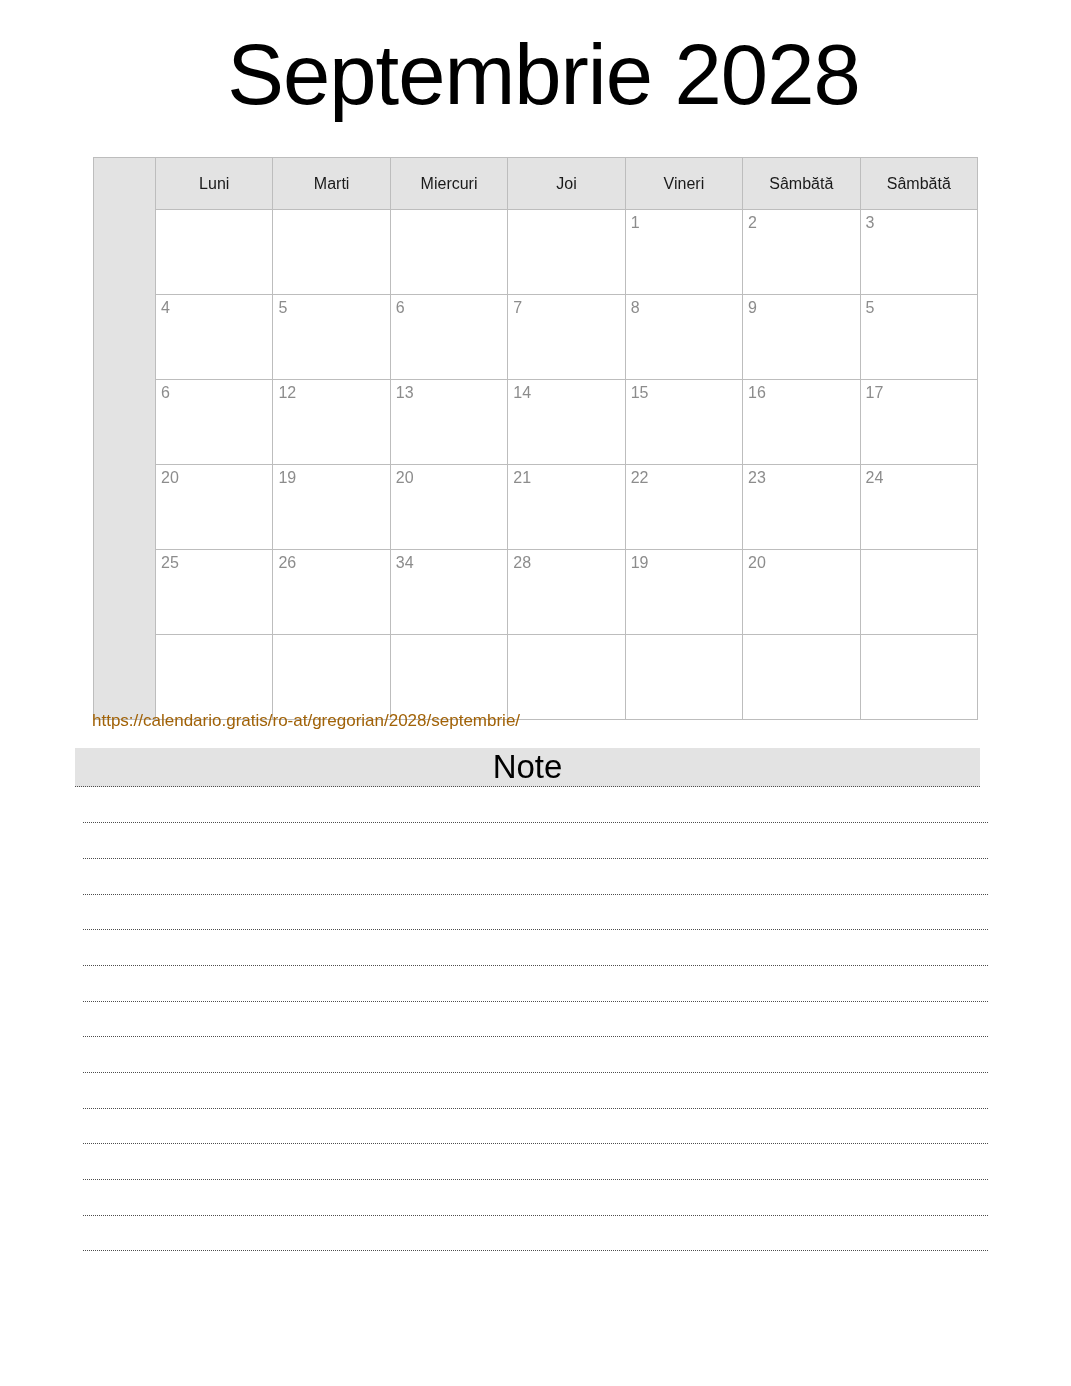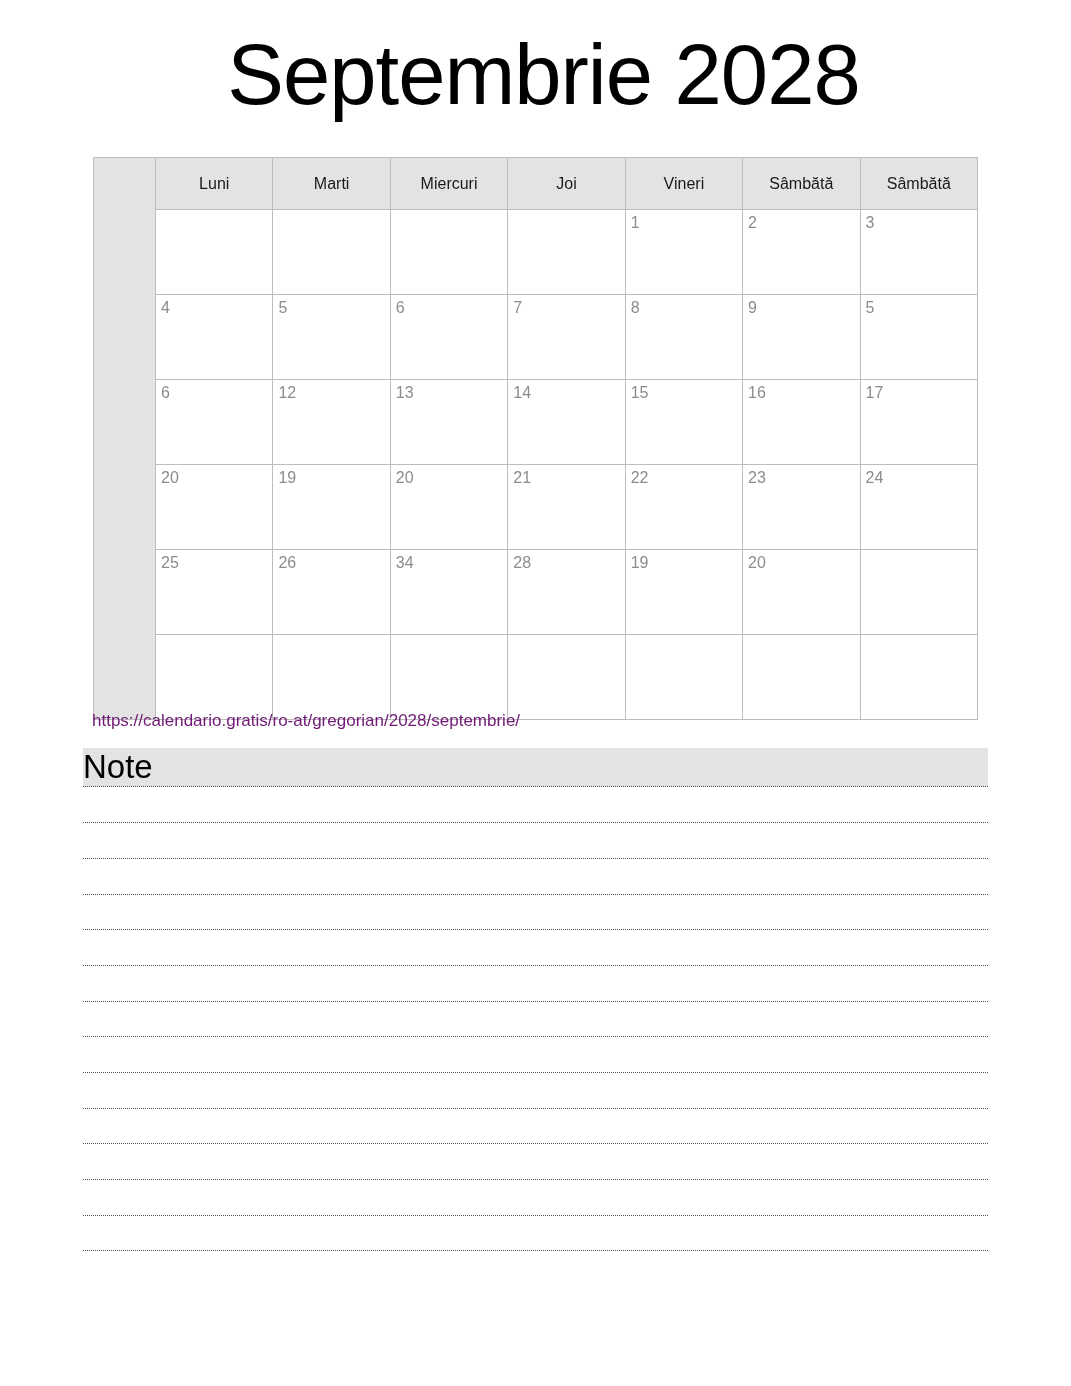--- a/index.html
+++ b/index.html
@@ -63,34 +63,34 @@
     color: #8c8c8c;
     line-height: 1.2;
   }
 
   
   .source-url {
     position: absolute;
     left: 92px;
     top: 711px;
     font-size: 17px;
-    color: #701a75;
+    color: #a16207;
     white-space: nowrap;
   }
 
   
   .notes-header {
     position: absolute;
-    left: 83px;
+    left: 75px;
     top: 748px;
     width: 905px;
     height: 39px;
     background: #e3e3e3;
     border-bottom: 1px dotted #4d4d4d;
-    text-align: left;
+    text-align: center;
   }
   .notes-header .notes-label {
     font-size: 33px;
     line-height: 38px;
     color: #000000;
     font-weight: 400;
   }
   .note-lines {
     position: absolute;
     left: 83px;

